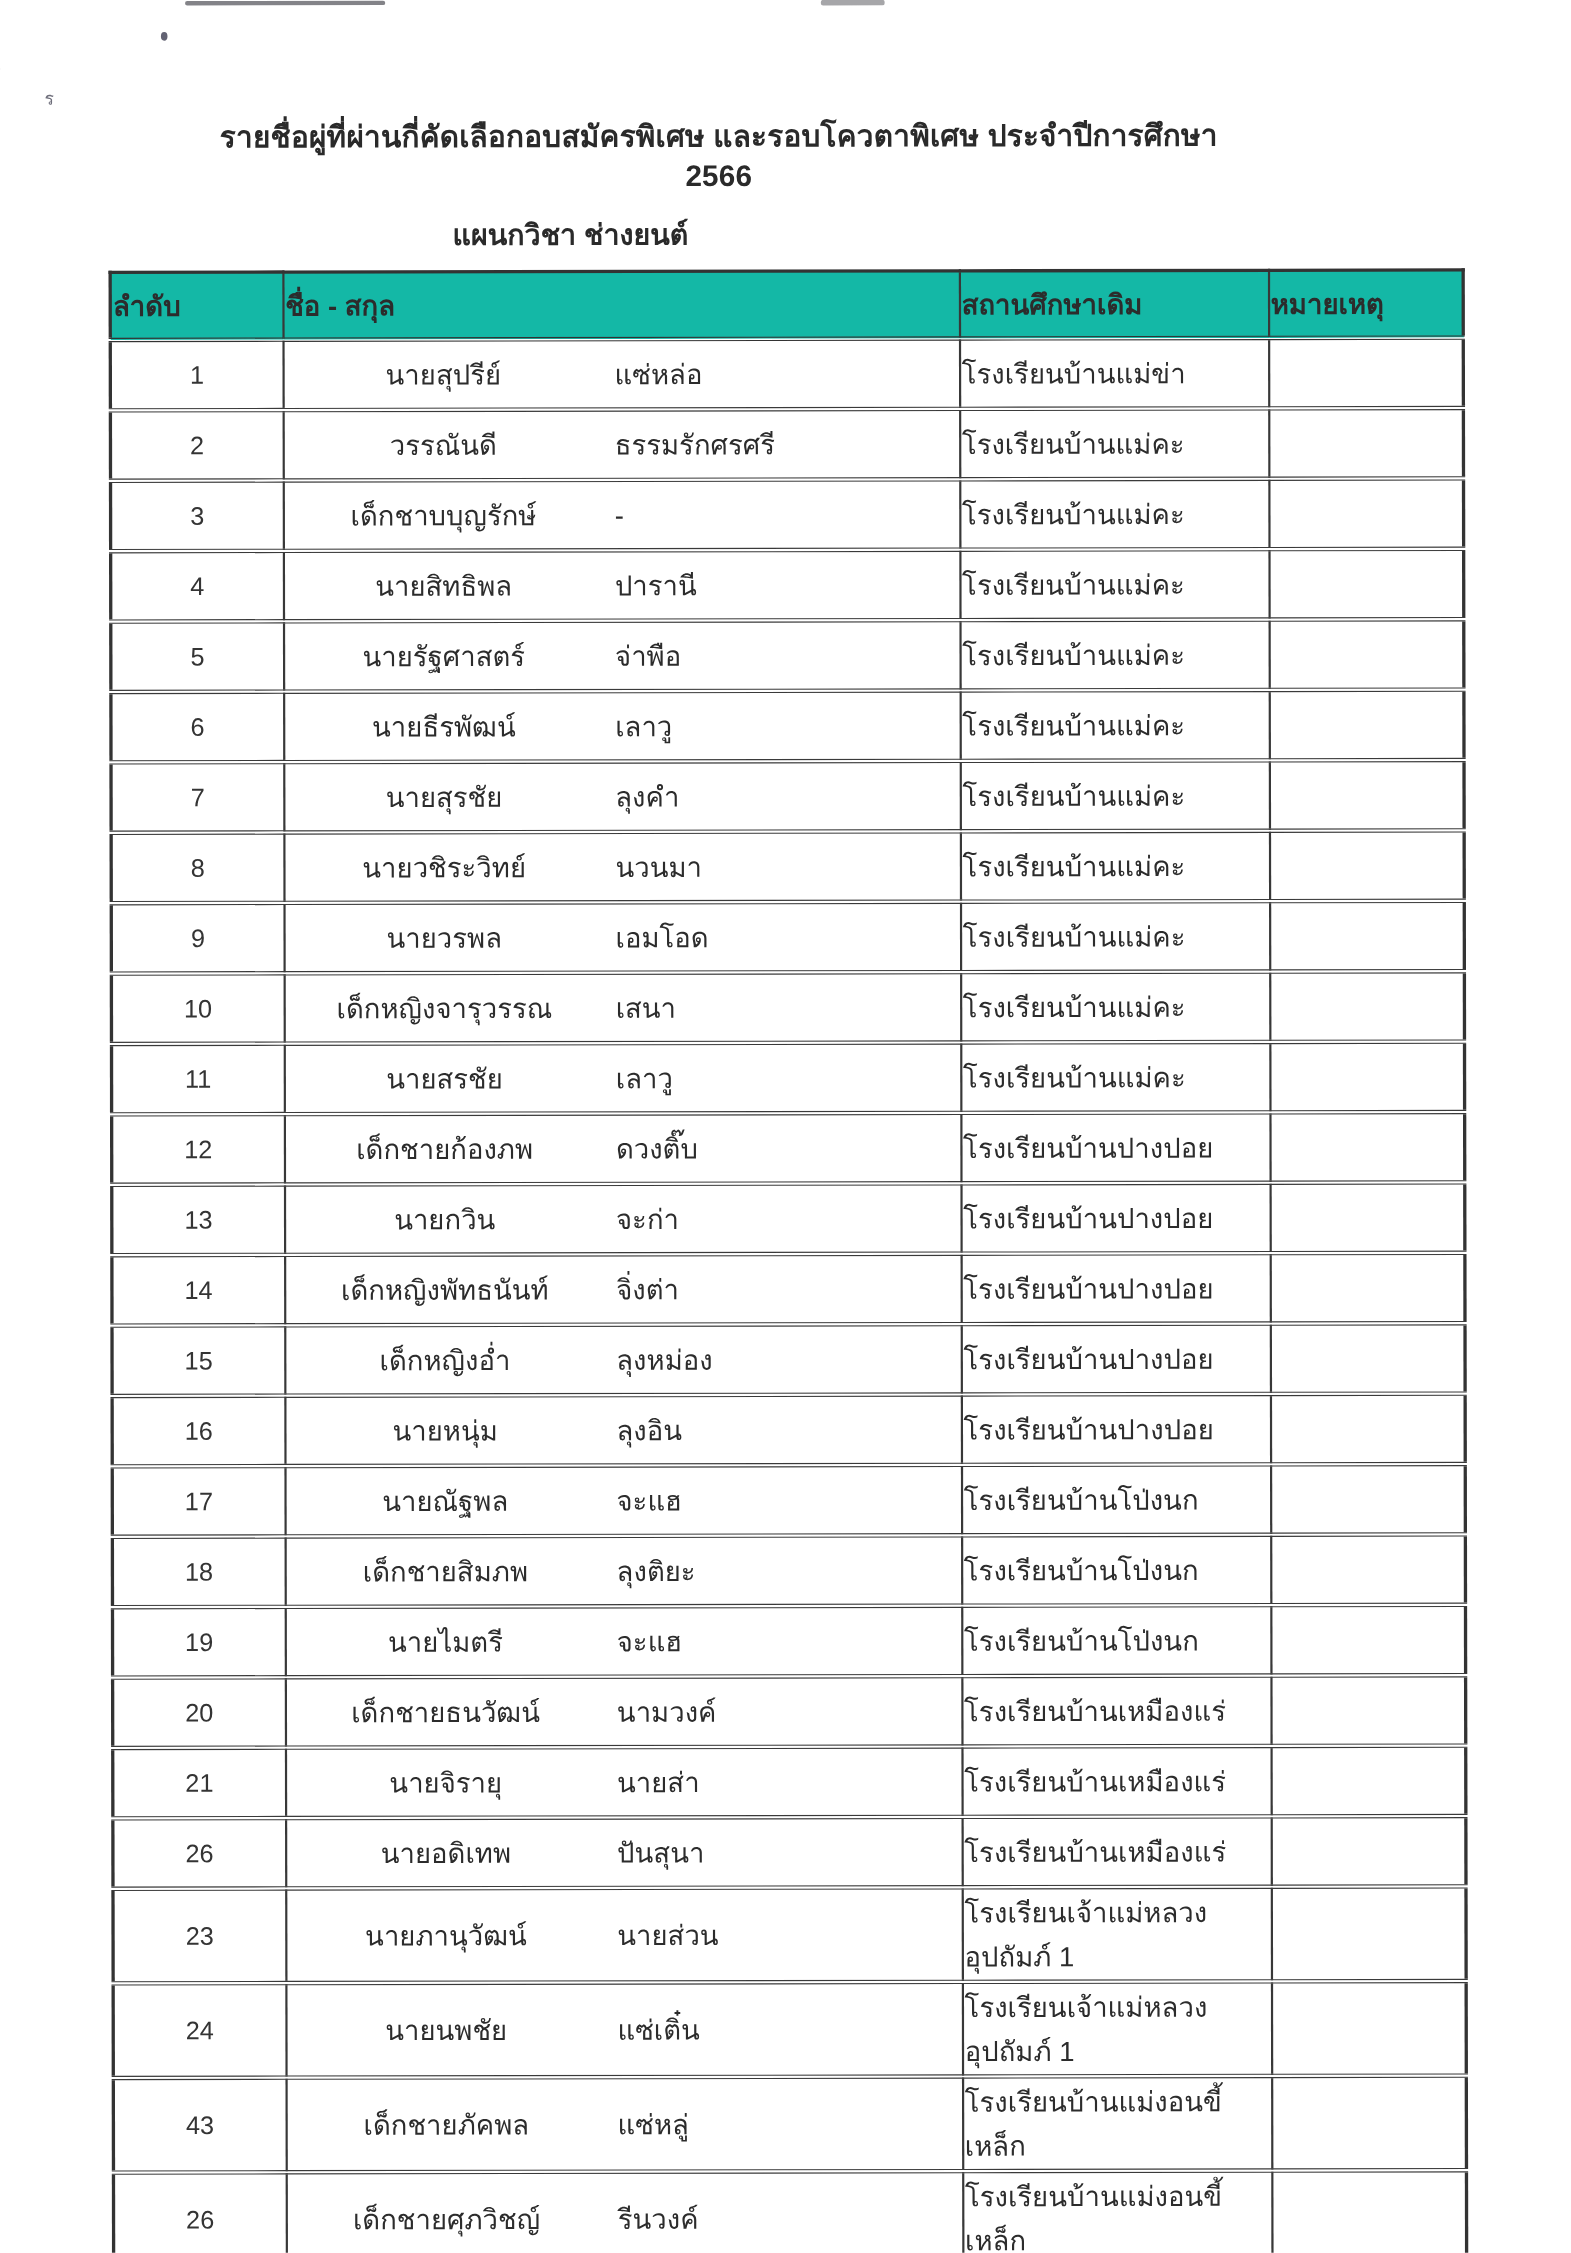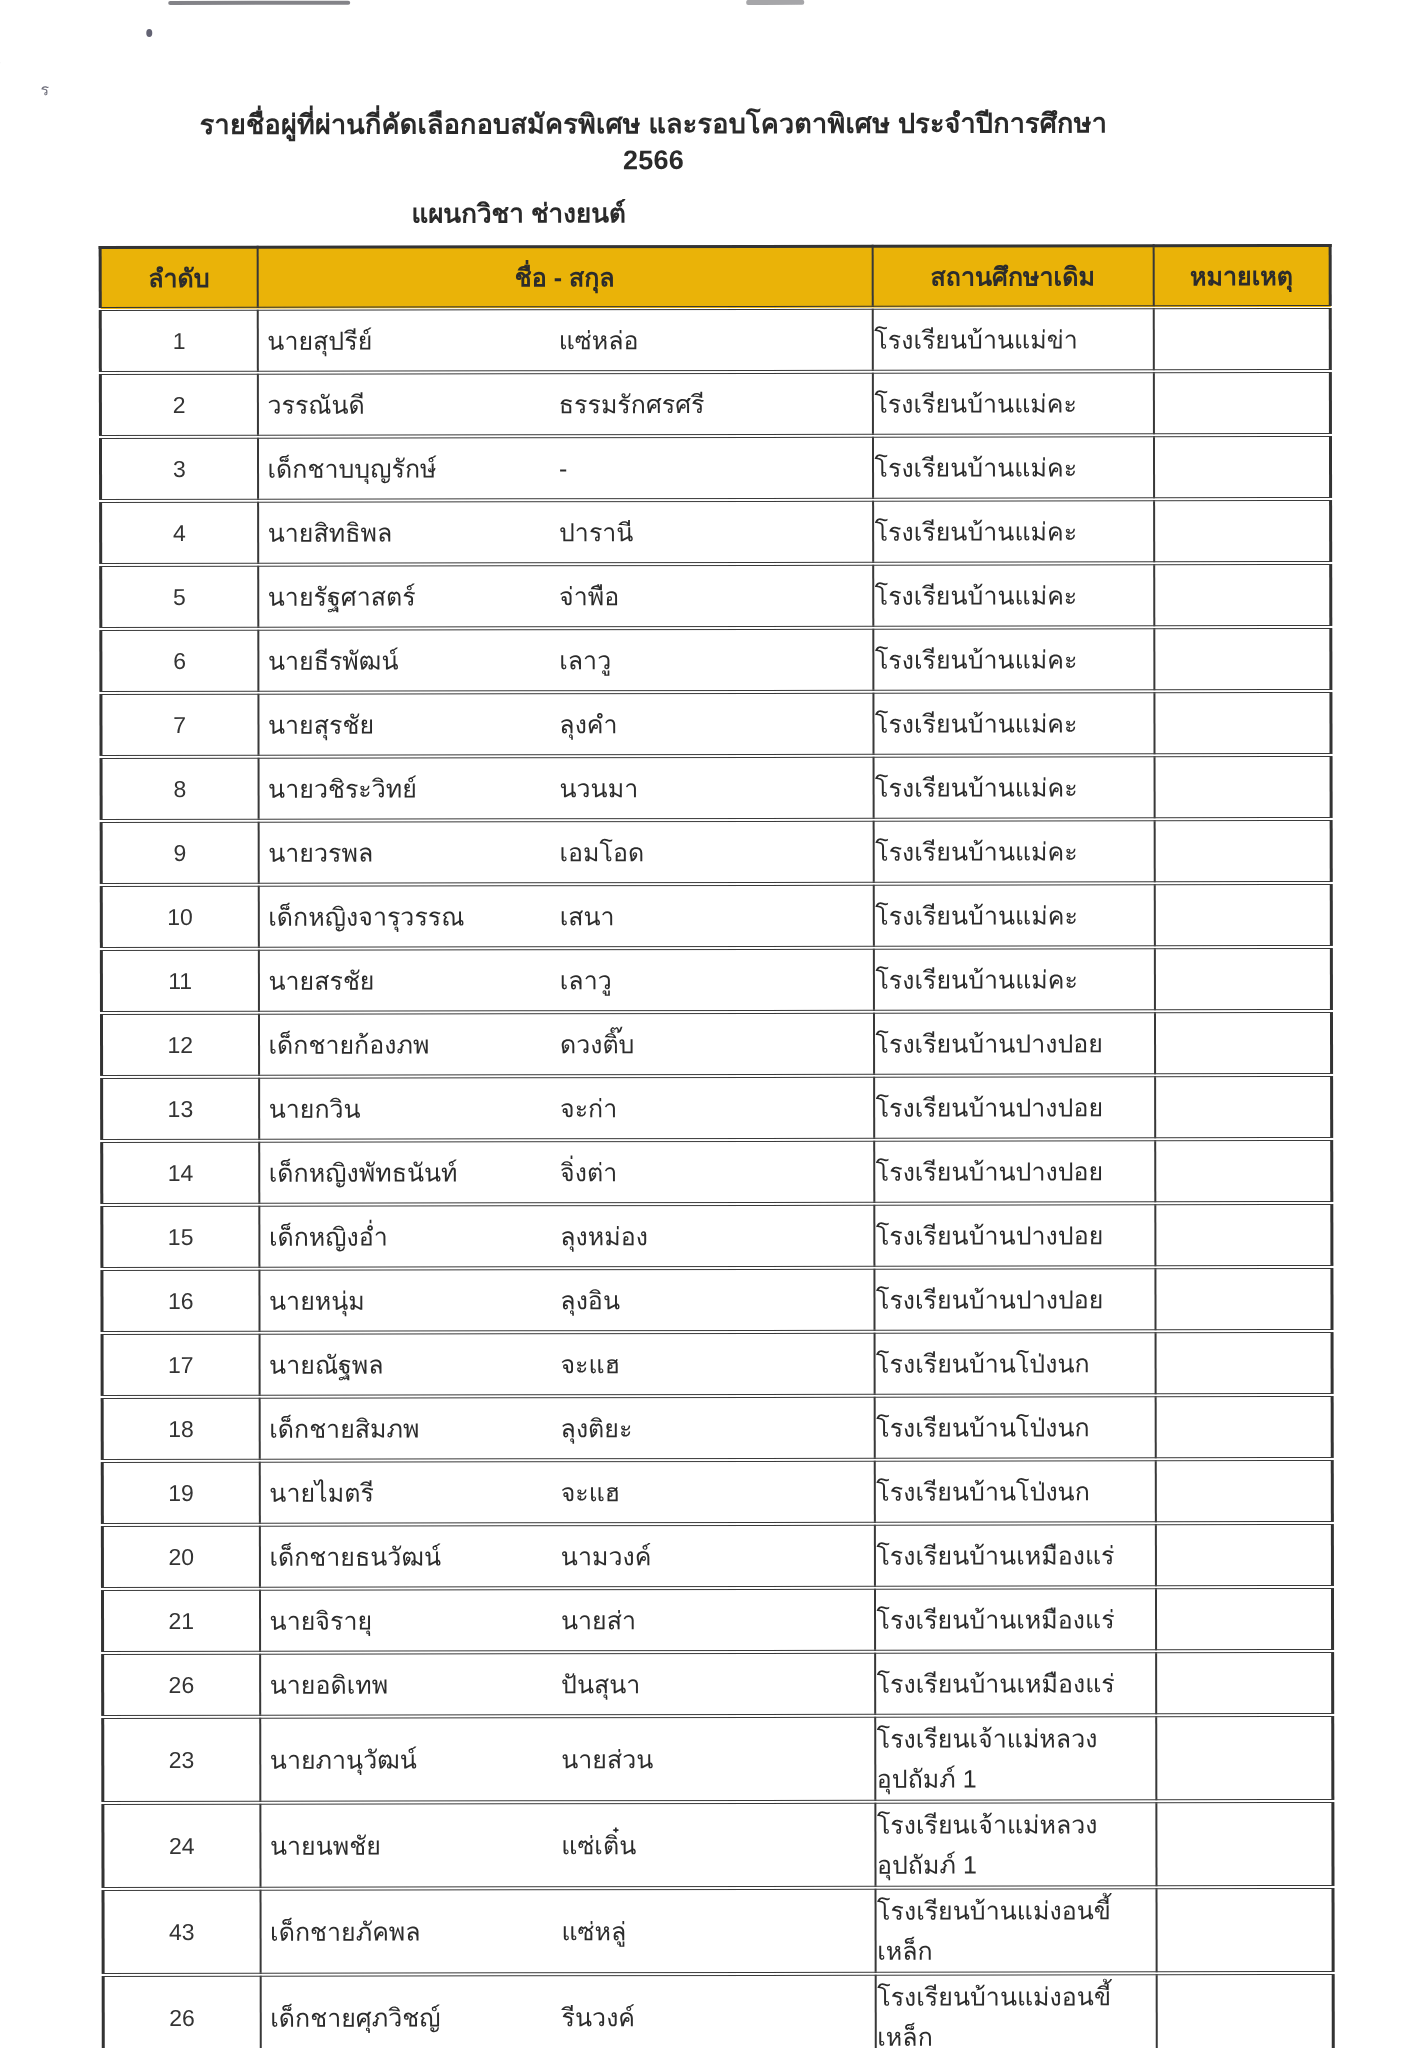--- a/index.html
+++ b/index.html
@@ -37,27 +37,27 @@
     border-collapse:collapse;table-layout:fixed;
     font-size:25px;color:#2c2c2c;
   }
   table.roster, table.roster th, table.roster td{
     border:2px solid #383838;
   }
   table.roster{border:3px solid #333333;}
   table.roster tr{border-bottom:4px double #3a3a3a;}
   table.roster thead tr{border-bottom:4px double #333333;}
   th{
-    height:56px;font-weight:bold;font-size:25px;text-align:center;
-    vertical-align:middle;background:#eab308;margin-left:48px;
+    height:56px;font-weight:bold;font-size:25px;text-align:left;
+    vertical-align:middle;background:#14b8a6;margin-left:48px;
   }
   td{height:58px;vertical-align:middle;background:#ffffff;}
   td.c-no{text-align:center;font-size:23px;color:#343434;}
   td.c-name{padding-left:9px;}
-  td.c-name .fname{display:inline-block;width:45%;text-align:left;}
+  td.c-name .fname{display:inline-block;width:45%;text-align:center;}
   td.c-name .lname{display:inline-block;text-align:left;margin-left:20px;}
   td.c-school{text-align:left;}
   td.c-remark{text-align:center;}
 </style>
 </head>
 <body>
 
 <div class="sheet">
 
   <div class="artifact-line1"></div>

